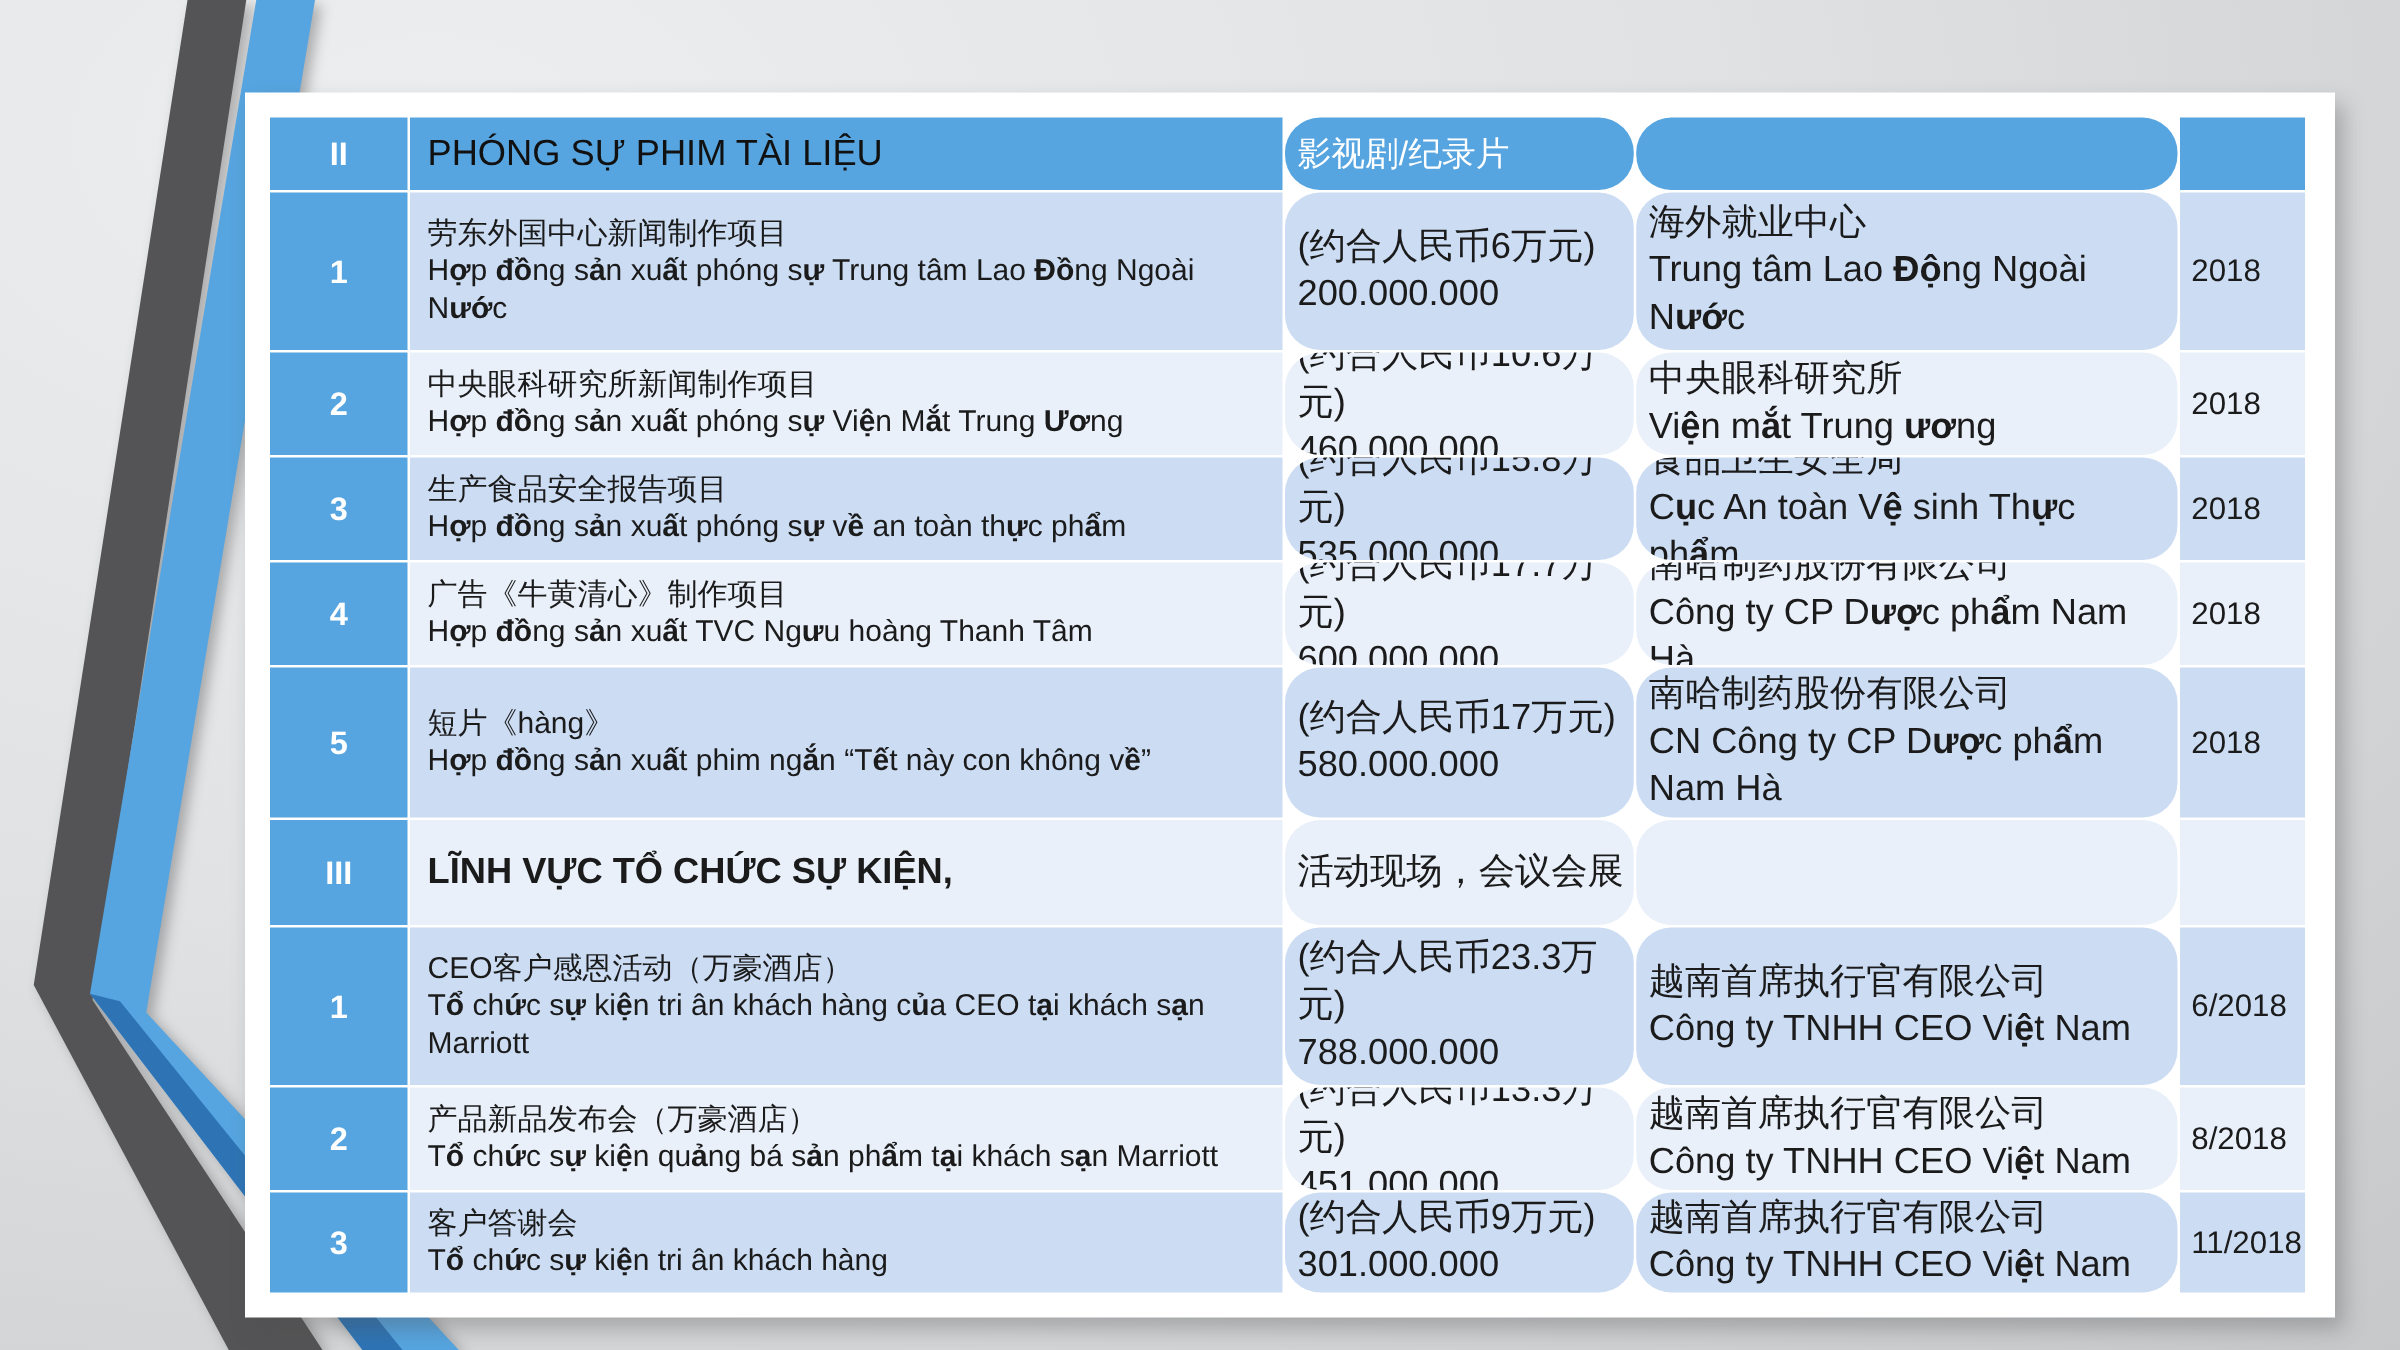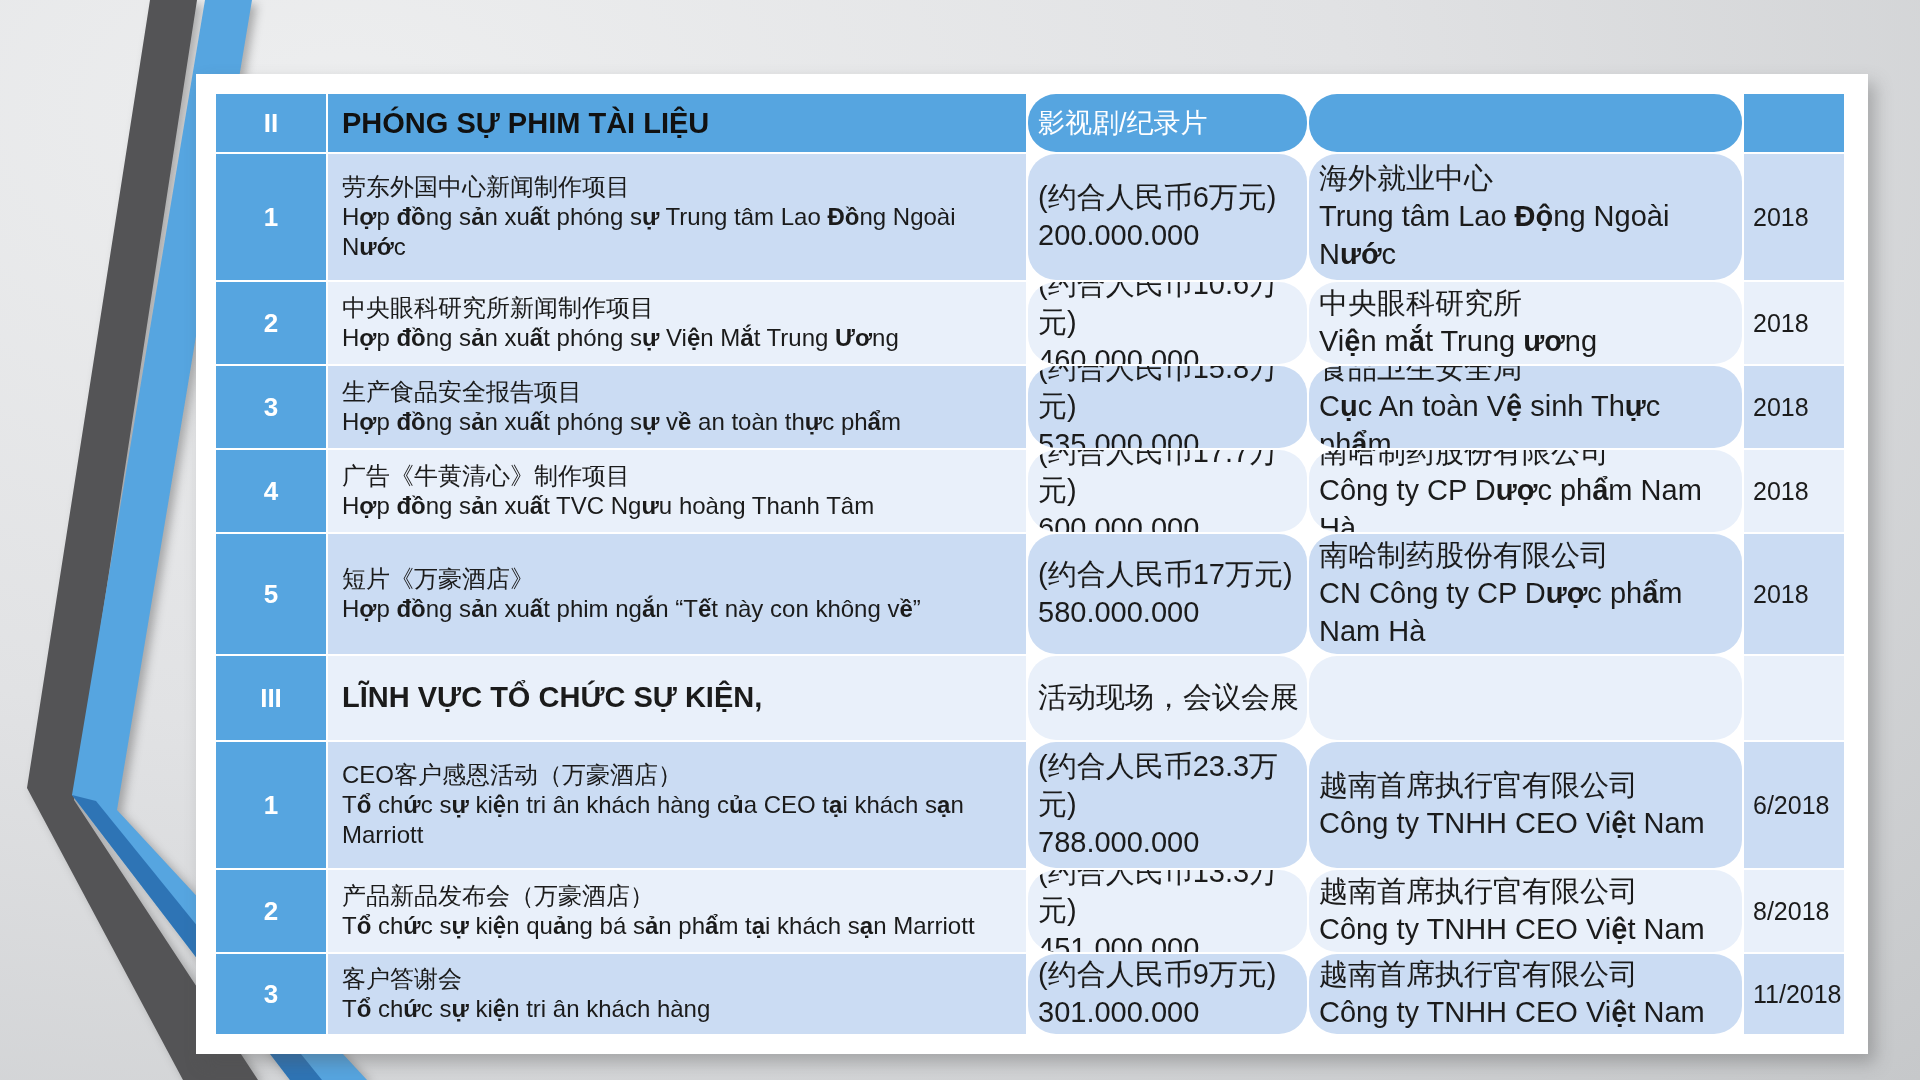--- a/index.html
+++ b/index.html
@@ -21,21 +21,21 @@
   .c{display:flex;flex-direction:column;justify-content:center;overflow:hidden;}
   .blue{background:var(--header-blue);color:#fff;}
   .dark .body{background:var(--band-dark);}
   .light .body{background:var(--band-light);}
   .num{align-items:center;font-size:26px;font-weight:700;}
   .c2{padding:3px 12px 3px 14px;}
   .c3,.c4{padding:3px 8px 3px 10px;border-radius:28px;}
   .c5{padding:3px 4px 3px 9px;font-size:25px;}
   .c2 .ln{font-size:24px;line-height:1.26;}
   .c3 .ln,.c4 .ln{font-size:29px;line-height:1.3;}
-  .hdr-title{font-size:29px;font-weight:700;color:#111;}
+  .hdr-title{font-size:29px;font-weight:400;color:#111;}
   .hdr-cat{font-size:27px;color:#fff;}
   .bold .c2 .ln{font-weight:700;font-size:29px;line-height:1.3;}
   .fb{font-weight:700;}
 </style>
 </head>
 <body>
 
 <div class="slide">
 
   <svg class="deco" viewBox="0 0 1920 1080" width="1920" height="1080">
@@ -113,21 +113,21 @@
         </div>
     <div class="c c4 body">
           <div class="ln">南哈制药股份有限公司</div>
           <div class="ln">Công ty CP D<span class="fb">ượ</span>c ph<span class="fb">ẩ</span>m Nam Hà</div>
         </div>
     <div class="c c5 body">2018</div>
   </div>
       <div class="row dark">
     <div class="c c1 blue num">5</div>
     <div class="c c2 body">
-          <div class="ln">短片《万豪酒店》</div>
+          <div class="ln">短片《hàng》</div>
           <div class="ln">H<span class="fb">ợ</span>p <span class="fb">đồ</span>ng s<span class="fb">ả</span>n xu<span class="fb">ấ</span>t phim ng<span class="fb">ắ</span>n “T<span class="fb">ế</span>t này con không v<span class="fb">ề</span>”</div>
         </div>
     <div class="c c3 body">
           <div class="ln">(约合人民币17万元)</div>
           <div class="ln">580.000.000</div>
         </div>
     <div class="c c4 body">
           <div class="ln">南哈制药股份有限公司</div>
           <div class="ln">CN Công ty CP D<span class="fb">ượ</span>c ph<span class="fb">ẩ</span>m Nam Hà</div>
         </div>

